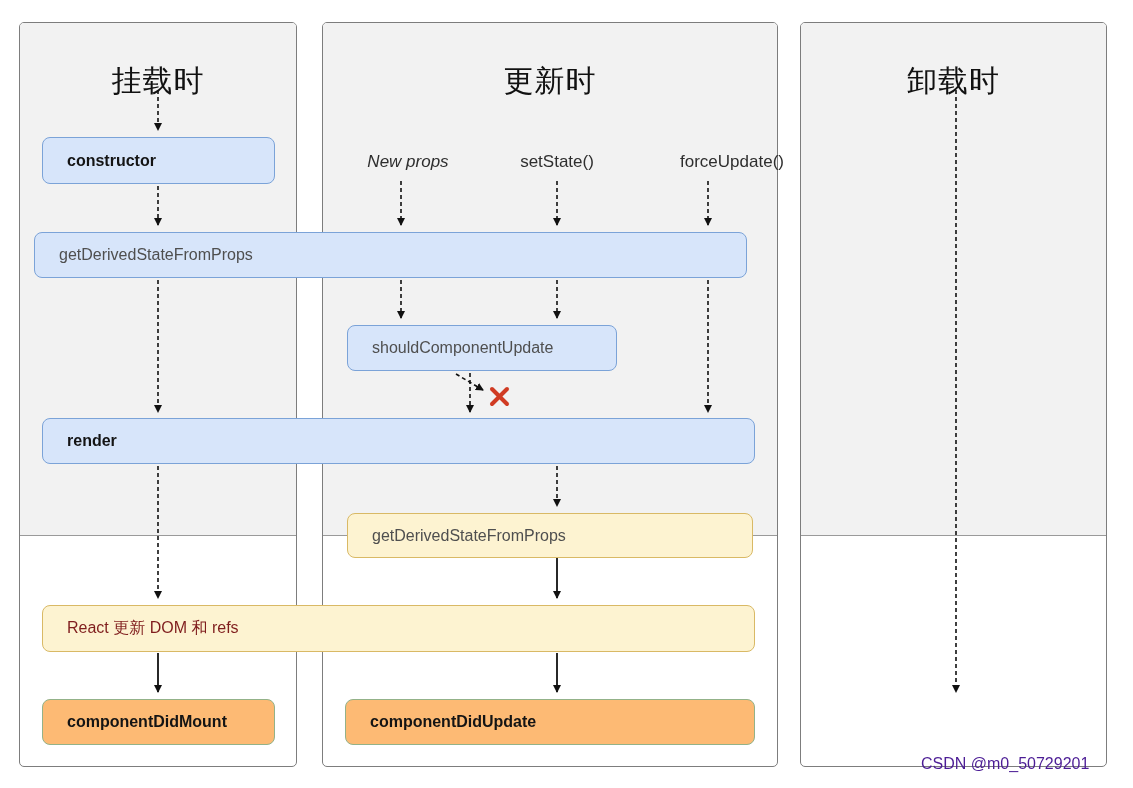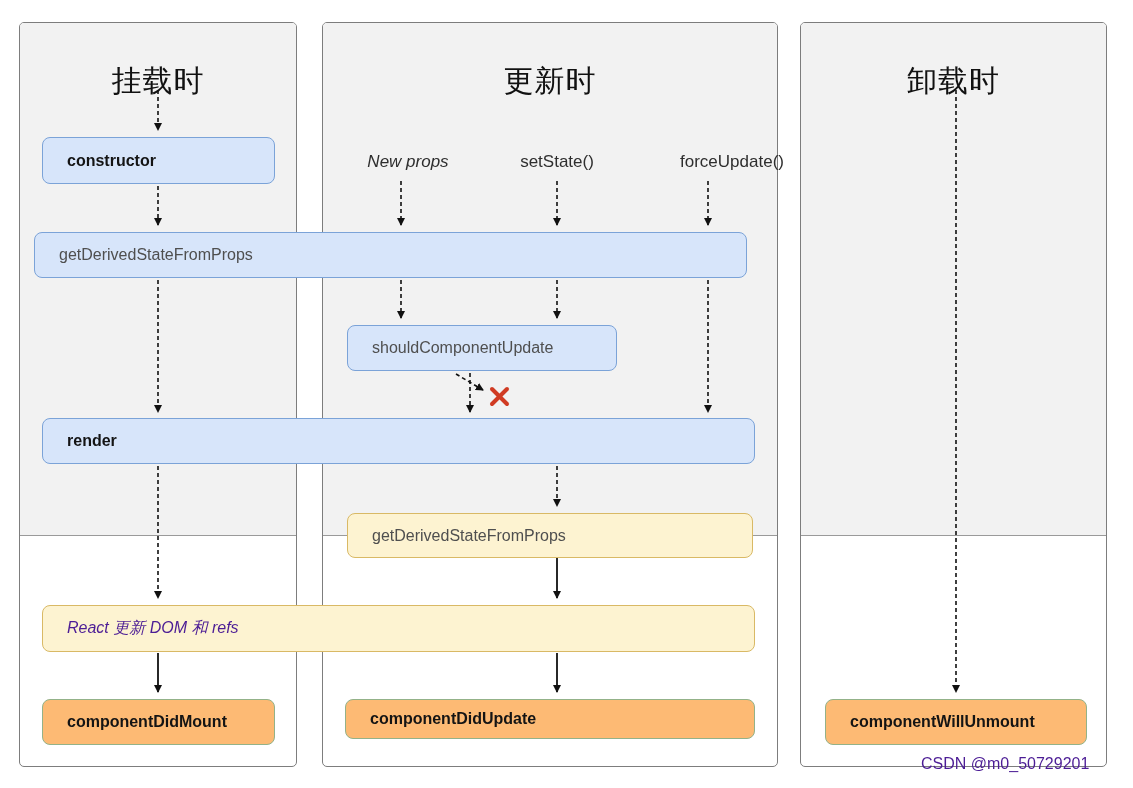--- a/index.html
+++ b/index.html
@@ -13,21 +13,21 @@
 
   svg.arrows{position:absolute;left:0;top:0;z-index:2;}
 
   .box{position:absolute;box-sizing:border-box;border-radius:8px;display:flex;align-items:center;justify-content:flex-start;z-index:3;font-size:16px;padding-left:24px;}
   .box.blue{background:#d7e5fa;border:1.5px solid #7ba3d8;}
   .box.yellow{background:#fdf3d1;border:1.5px solid #d9b965;}
   .box.green{background:#fdba74;border:1.5px solid #93b289;}
   .box .lbl{white-space:nowrap;}
   .txt-bold{font-weight:bold;color:#141414;}
   .txt-muted{color:#4f4f4f;font-weight:normal;}
-  .txt-italic{font-style:italic;color:#4c1d95;}
+  .txt-italic{color:#7f1d1d;}
 
   .trigger{position:absolute;z-index:3;width:160px;text-align:center;font-size:17px;color:#2e2e2e;}
   .trigger.italic{font-style:italic;}
 
   .watermark{position:absolute;left:921px;top:755px;z-index:4;font-size:16px;color:#4c1d95;white-space:nowrap;}
 </style>
 </head>
 <body>
 
 <div id="canvas">
@@ -106,23 +106,20 @@
   </div>
 
   <div class="box yellow" style="left:42px;top:605px;width:713px;height:47px;">
     <span class="lbl txt-italic">React 更新 DOM 和 refs</span>
   </div>
 
   <div class="box green" style="left:42px;top:699px;width:233px;height:46px;">
     <span class="lbl txt-bold">componentDidMount</span>
   </div>
 
-  <div class="box green" style="left:345px;top:699px;width:410px;height:40px;">
+  <div class="box green" style="left:345px;top:699px;width:410px;height:46px;">
     <span class="lbl txt-bold">componentDidUpdate</span>
   </div>
 
-  <div class="box green" style="left:825px;top:699px;width:262px;height:46px;">
-    <span class="lbl txt-bold">componentWillUnmount</span>
-  </div>
 
   <div class="watermark">CSDN @m0_50729201</div>
 
 </div>
 
 </body></html>

